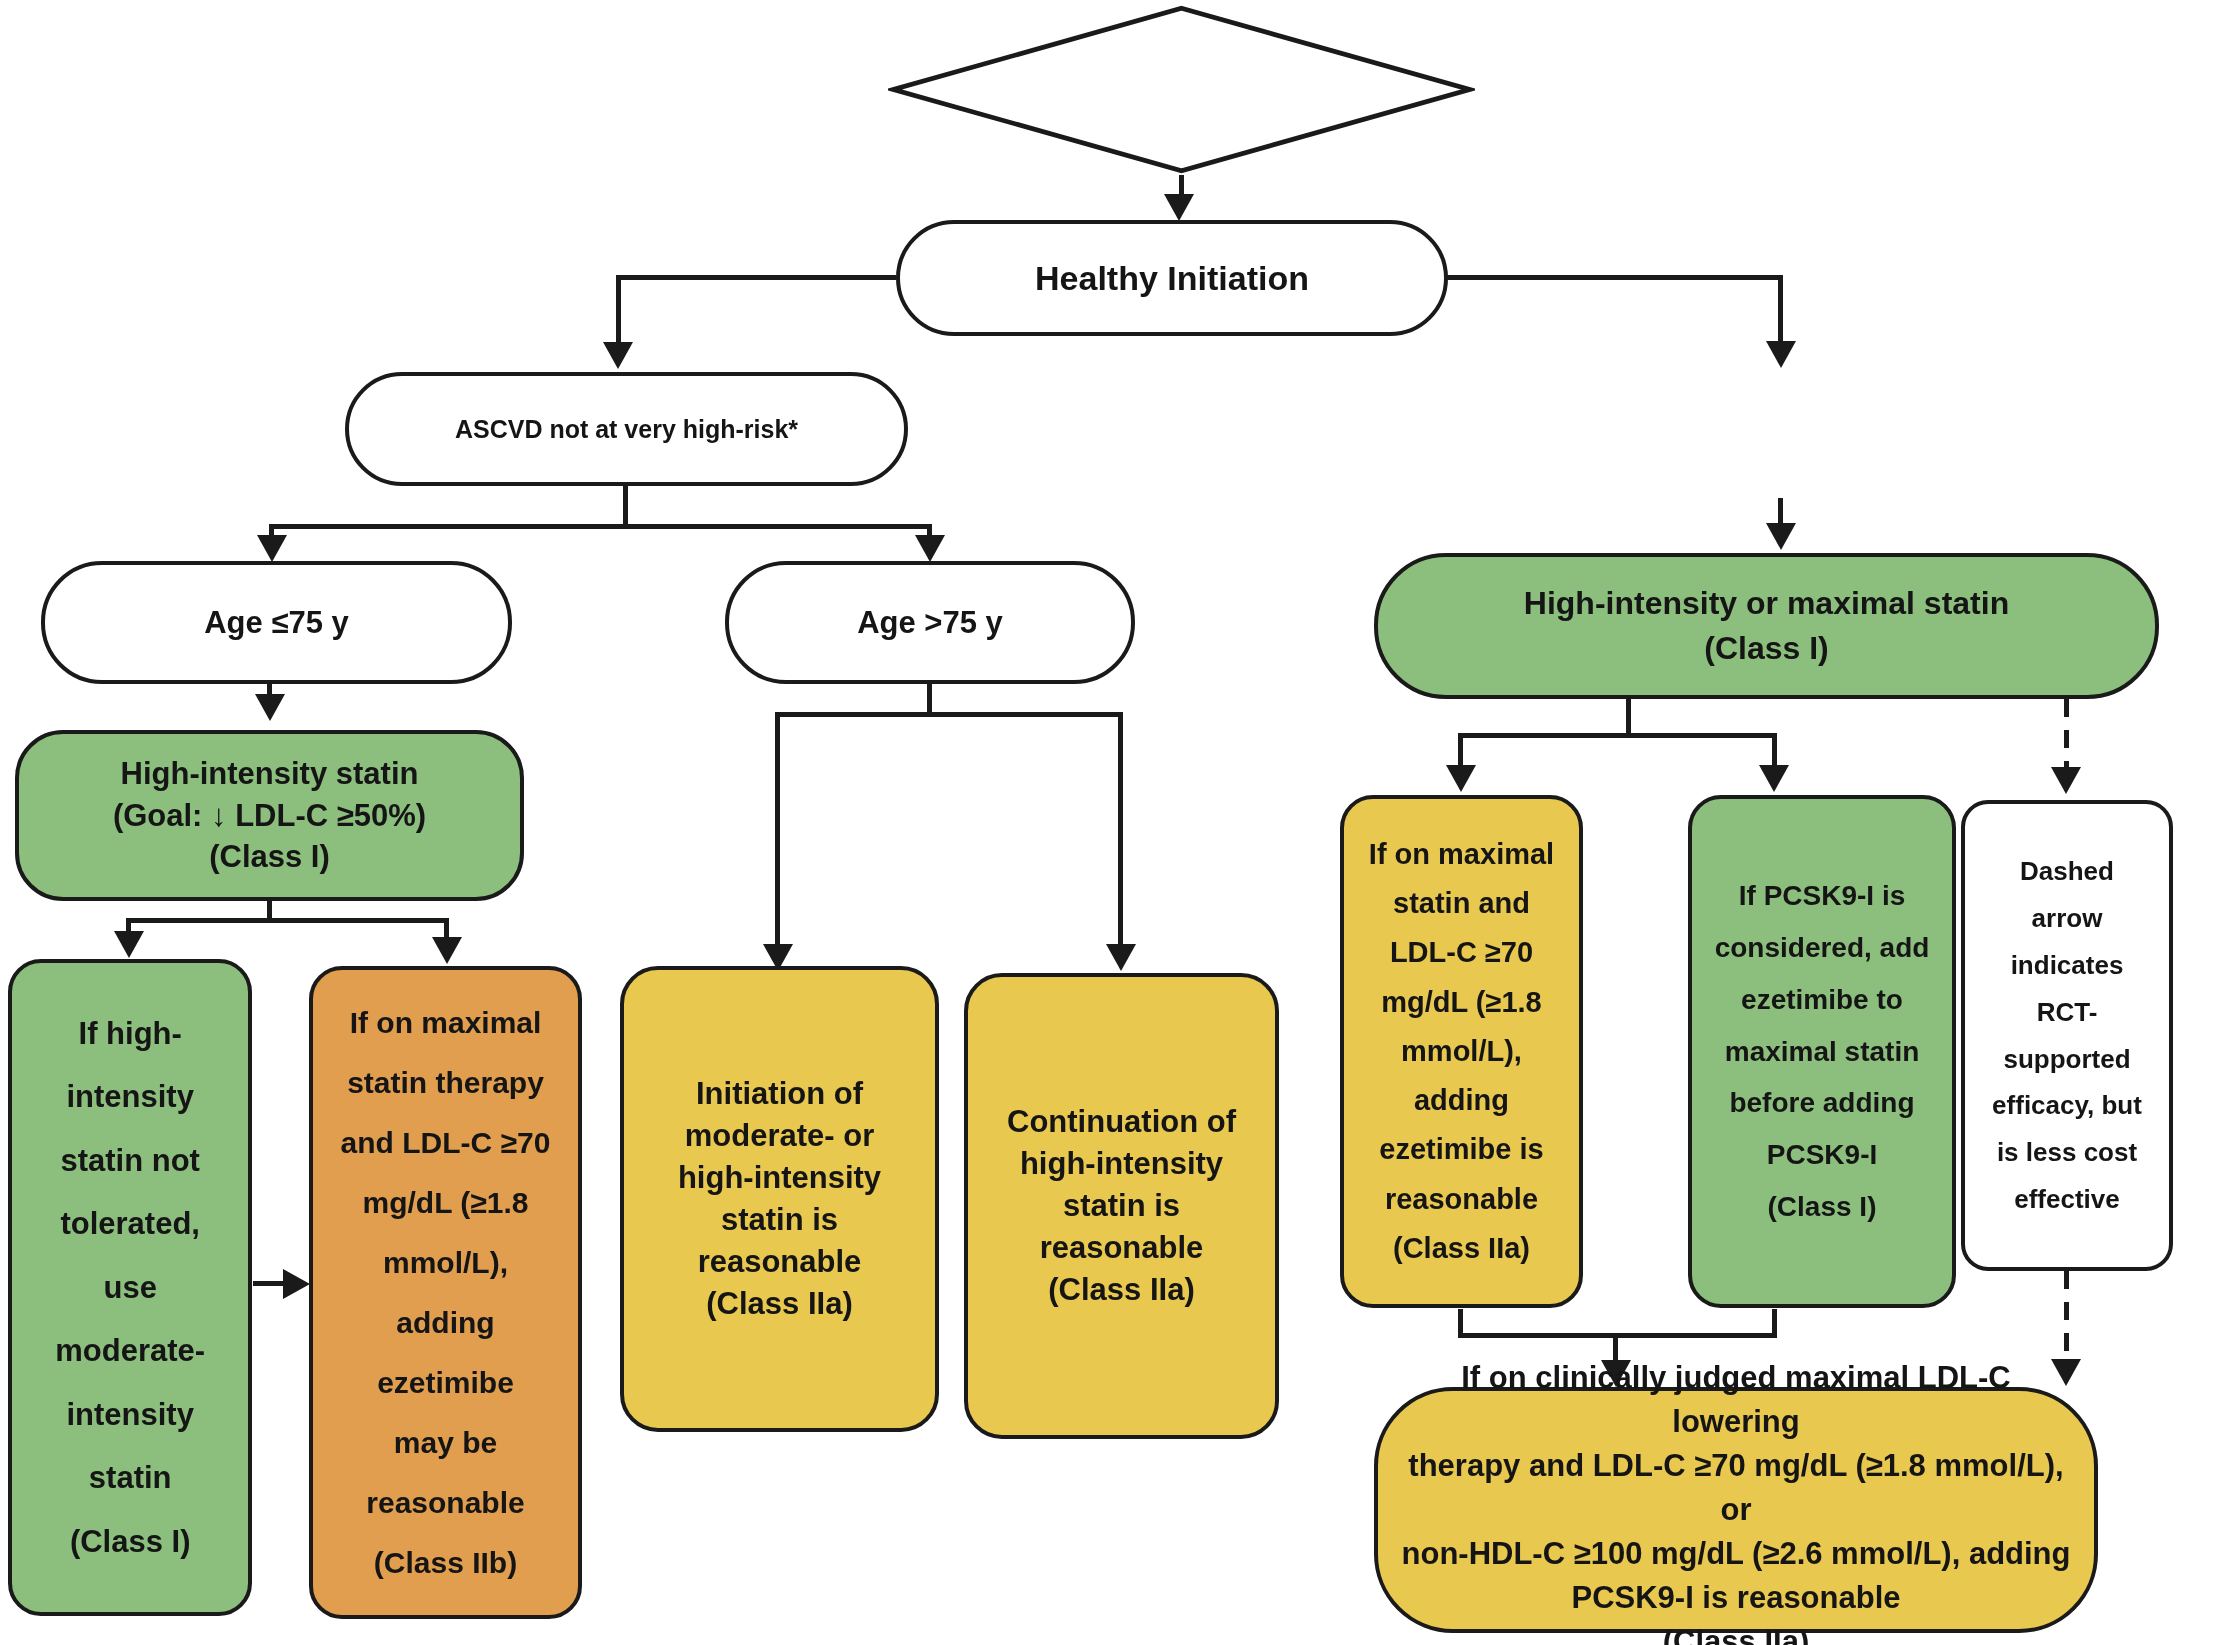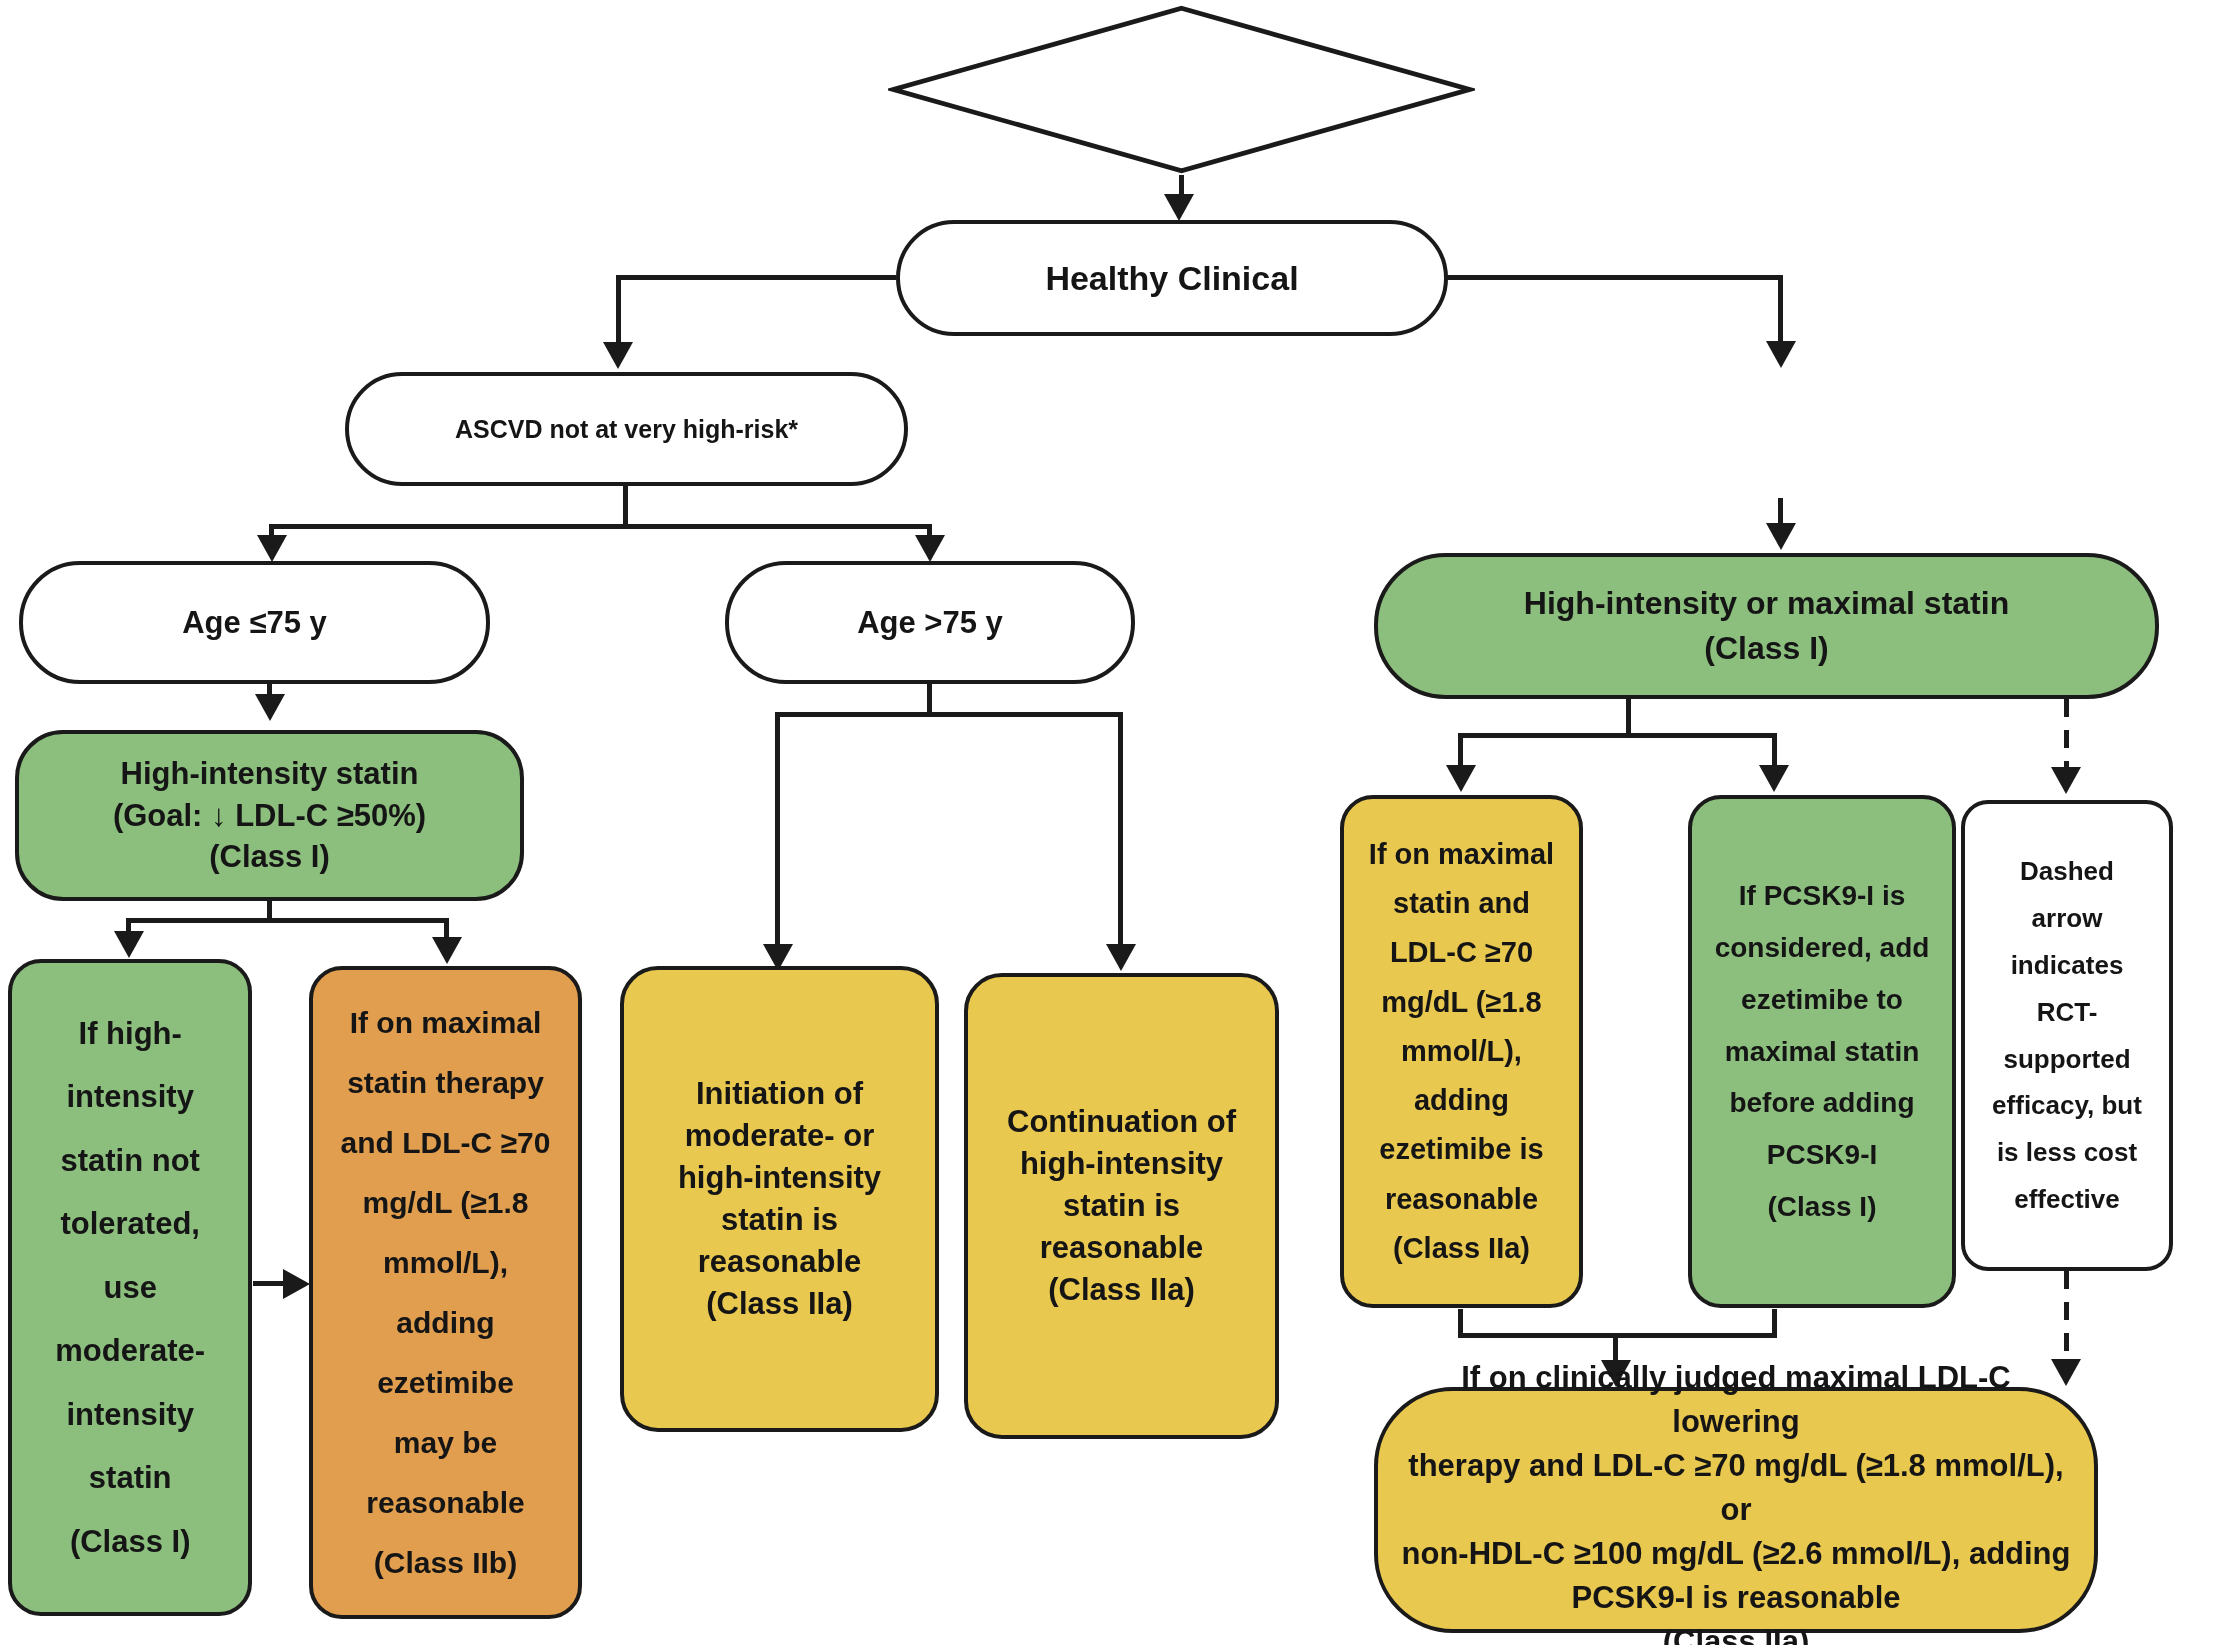--- a/index.html
+++ b/index.html
@@ -91,29 +91,29 @@
   <div class="ah-d" style="left:1601px;top:1360px;"></div>
 
   <div class="dvl" style="left:2064px;top:1271px;height:89px;"></div>
   <div class="ah-d" style="left:2051px;top:1359px;"></div>
 
   <svg class="diamond-svg" width="587" height="171" viewBox="0 0 860 250">
     <polygon points="430,6 852,125 430,244 8,125" fill="#ffffff" stroke="#1a1a1a" stroke-width="7"></polygon>
   </svg>
 
   <div class="node fill-white" style="left:896px;top:220px;width:552px;height:116px;border-radius:58px;font-size:34px;">
-    <div class="txt">Healthy Clinical</div>
+    <div class="txt">Healthy Initiation</div>
   </div>
 
   <div class="node fill-white" style="left:345px;top:372px;width:563px;height:114px;border-radius:57px;font-size:25px;">
     <div class="txt">ASCVD not at very high-risk*</div>
   </div>
 
 
-  <div class="node fill-white" style="left:19px;top:561px;width:471px;height:123px;border-radius:61px;font-size:31px;">
+  <div class="node fill-white" style="left:41px;top:561px;width:471px;height:123px;border-radius:61px;font-size:31px;">
     <div class="txt">Age ≤75 y</div>
   </div>
 
   <div class="node fill-white" style="left:725px;top:561px;width:410px;height:123px;border-radius:61px;font-size:31px;">
     <div class="txt">Age &gt;75 y</div>
   </div>
 
   <div class="node fill-green" style="left:15px;top:730px;width:509px;height:171px;border-radius:48px;font-size:31px;line-height:1.35;">
     <div class="txt">High-intensity statin
 (Goal: ↓ LDL-C ≥50%)

